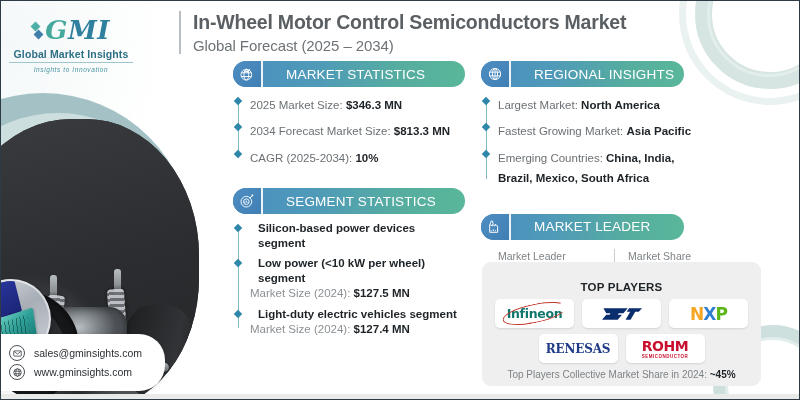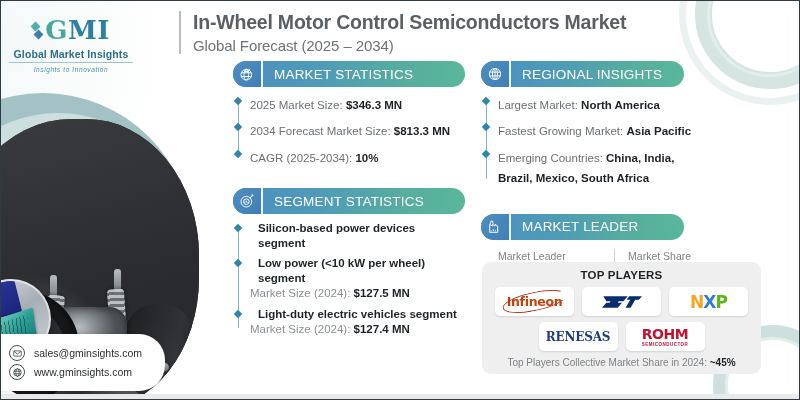--- a/index.html
+++ b/index.html
@@ -179,21 +179,21 @@
   .left-edge-line {
     position: absolute; right: 0; top: 0; width: 2px; height: 400px;
     background: #cfd9db; opacity: .0;
   }
 
   
   .logo-box {
     position: absolute; left: 8px; top: 14px;
     width: 124px; text-align: center; z-index: 6;
   }
-  .logo-main { display: flex; align-items: center; justify-content: center; gap: 2px; }
+  .logo-main { display: flex; align-items: center; justify-content: center; gap: 2px; font-style: italic; }
   .logo-diamonds { display: flex; flex-direction: column; gap: 1px; margin-right: 1px; }
   .dia { width: 7px; height: 7px; transform: rotate(45deg); }
   .dia.d1 { background: #4cb0a6; }
   .dia.d2 { background: #3f7ea8; margin-left: 3px; }
   .logo-gmi {
     font-size: 26px; font-weight: bold; letter-spacing: .5px;
     font-family: "DejaVu Serif", serif;
   }
   .g-g { color: #44a89d; }
   .g-m { color: #2f7f9e; }
@@ -233,21 +233,21 @@
   }
   .pill-ico {
     width: 30px; height: 26px;
     display: flex; align-items: center; justify-content: center;
     background: linear-gradient(135deg, #4f8ec2, #3f7fb4);
     border-right: 2px solid #eef3f6;
     flex: 0 0 auto;
   }
   .pill-ico svg { width: 16px; height: 16px; display: block; }
   .pill-label {
-    padding: 0 14px 0 11px;
+    padding: 0 14px 0 23px;
     color: #ffffff; font-size: 13.5px; letter-spacing: .2px;
     white-space: nowrap;
   }
 
   
   .blist { position: relative; padding-left: 17px; margin-top: 7px; }
   .blist:before {
     content: ""; position: absolute;
     left: 4.5px; top: 7px; bottom: 9px;
     width: 1.5px; background: #7fb8c6;
@@ -289,32 +289,32 @@
   .players-card {
     position: absolute; left: 481px; top: 261px;
     width: 279px;
     background: #efefef;
     border-radius: 9px;
     padding: 7px 9px 6px;
     z-index: 5;
   }
   .players-title {
     text-align: center; font-size: 11.5px; font-weight: bold;
-    color: #1e2327; letter-spacing: .2px; margin-bottom: 6px;
+    color: #1e2327; letter-spacing: .2px; margin-bottom: 6px; margin-top: 12px;
   }
   .logo-row { display: flex; justify-content: center; gap: 8px; margin-bottom: 6px; }
   .logo-chip {
     background: #ffffff; border-radius: 5px;
     width: 79px; height: 29px;
     display: flex; align-items: center; justify-content: center;
     box-shadow: 0 1px 2px rgba(0,0,0,.12);
   }
   .lg-infineon {
     font-family: "DejaVu Sans", sans-serif;
-    font-size: 12.5px; font-weight: bold; color: #c2410c;
+    font-size: 12.5px; font-weight: bold; color: #0f766e;
     position: relative; letter-spacing: -.3px;
   }
   .lg-infineon:before {
     content: ""; position: absolute;
     left: -5px; top: -2px; right: -4px; bottom: -2px;
     border: 1.4px solid #c0392b;
     border-radius: 50%;
     transform: rotate(-12deg);
     border-right-color: transparent;
   }

